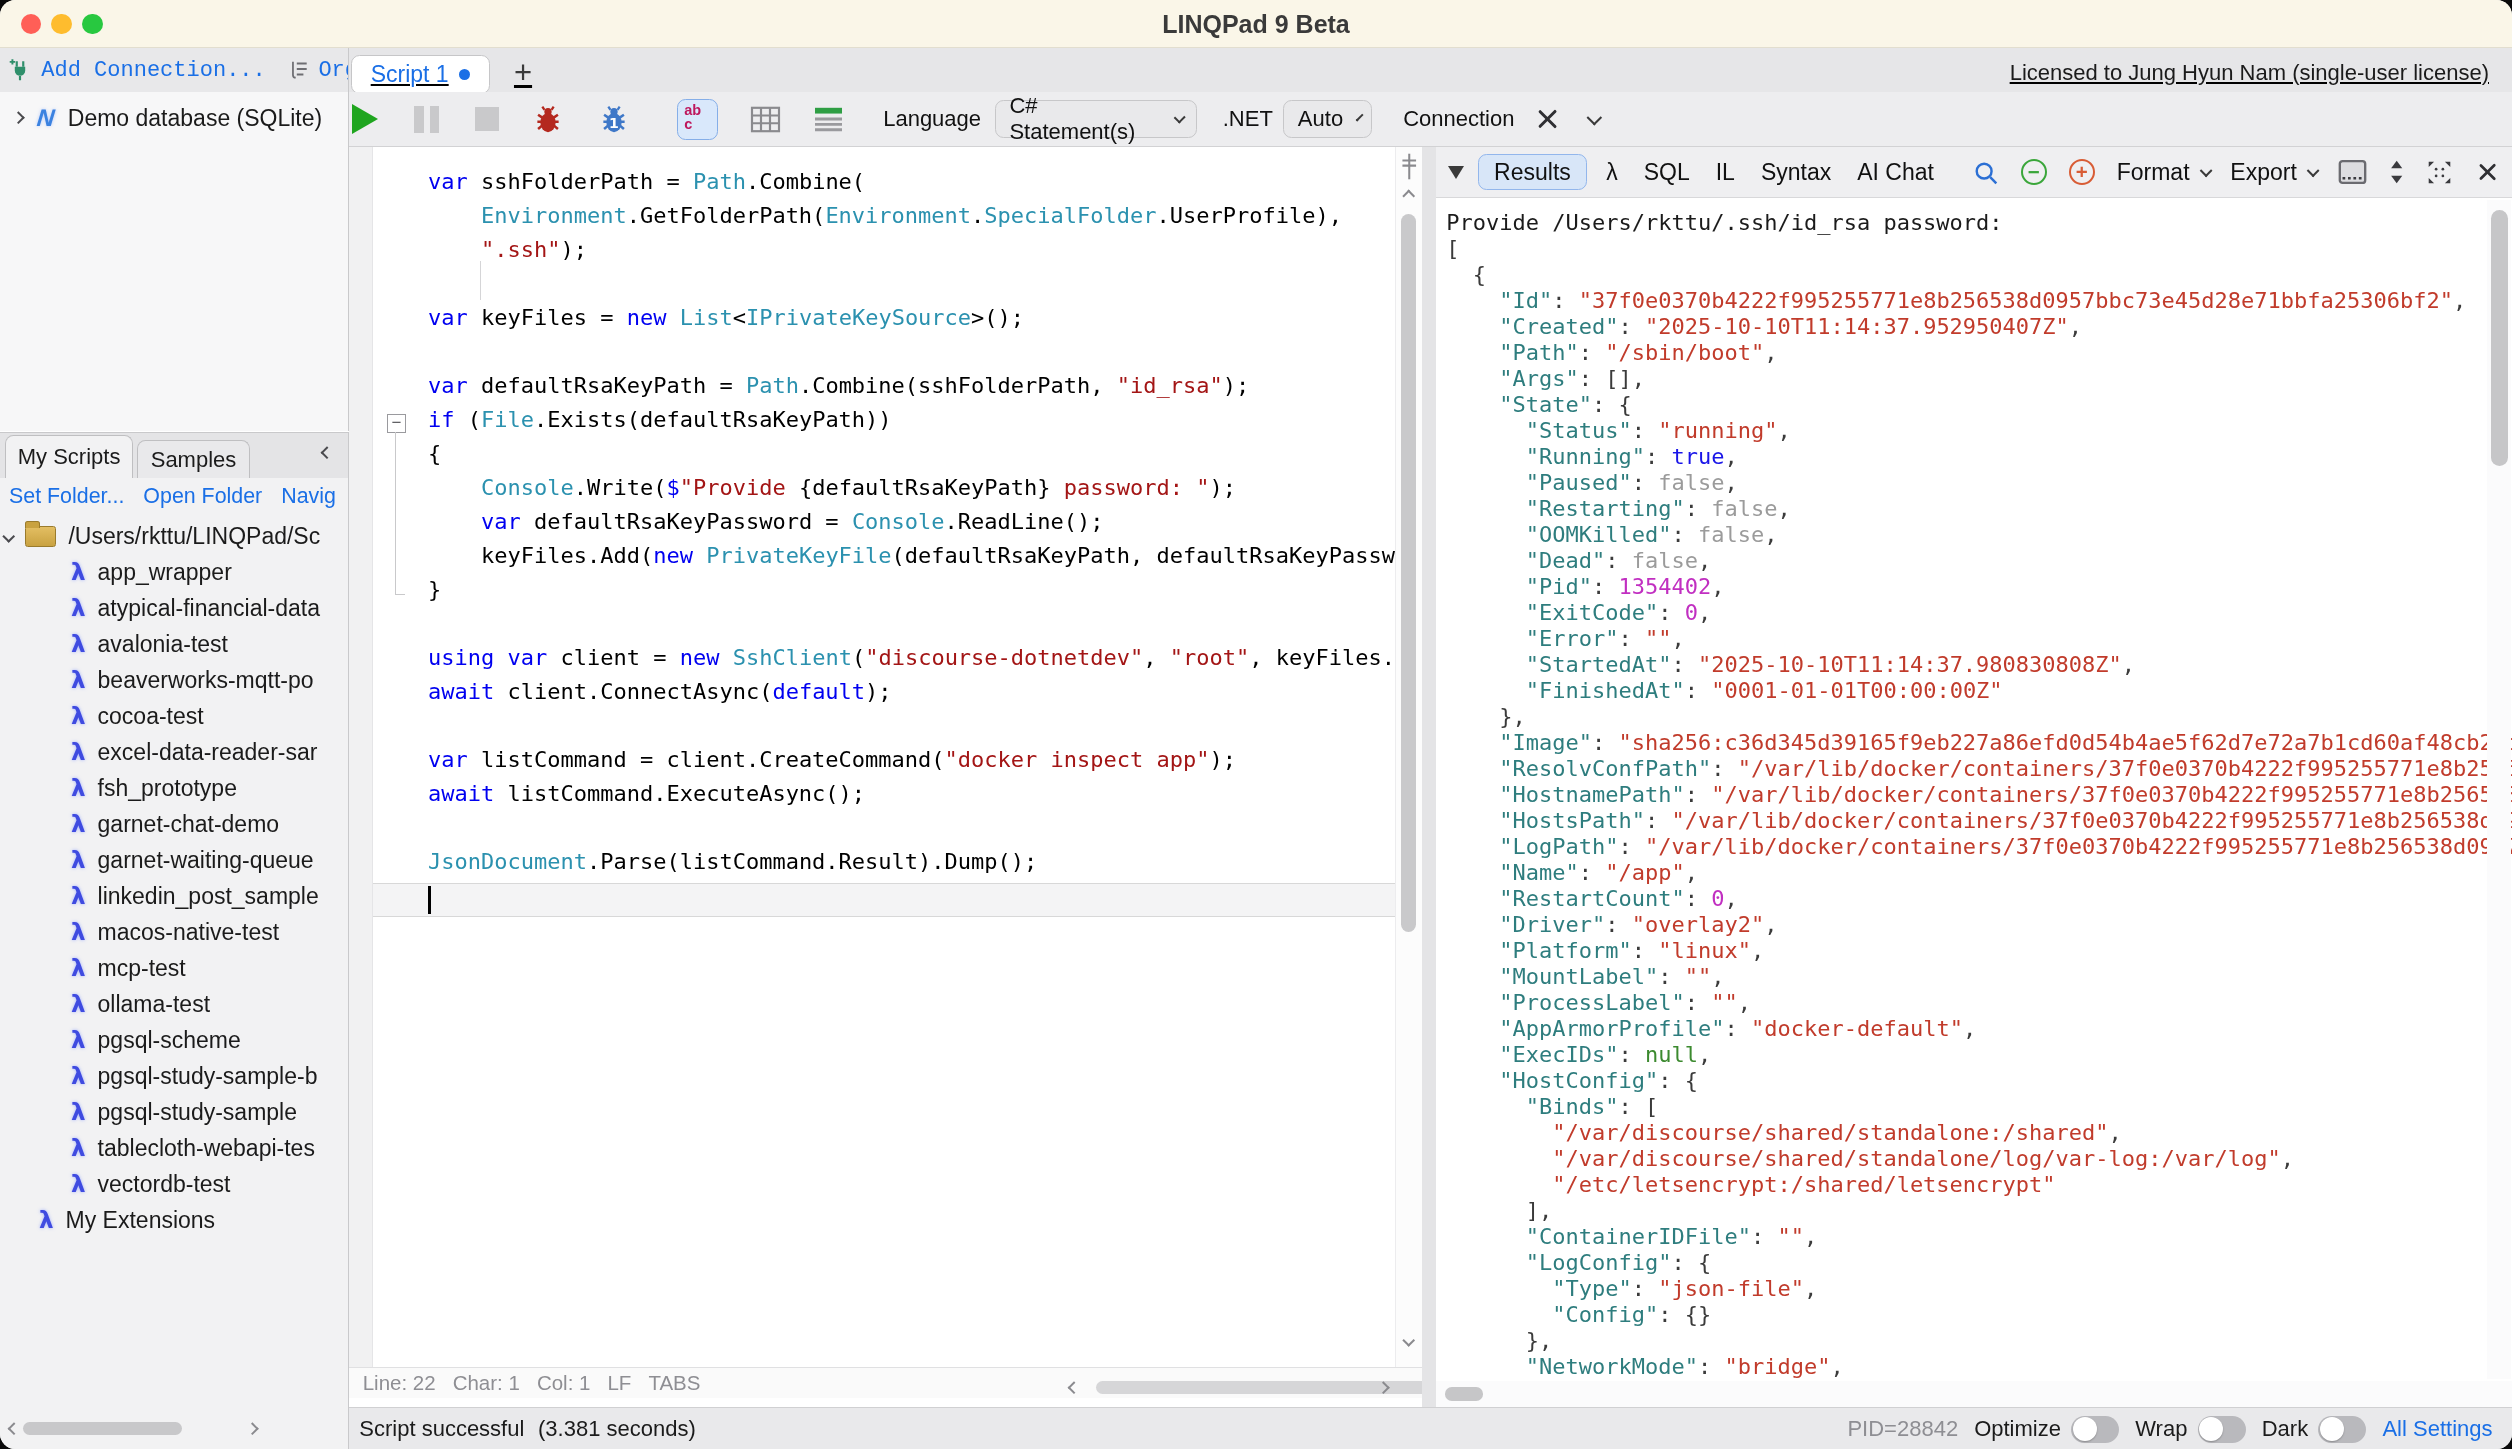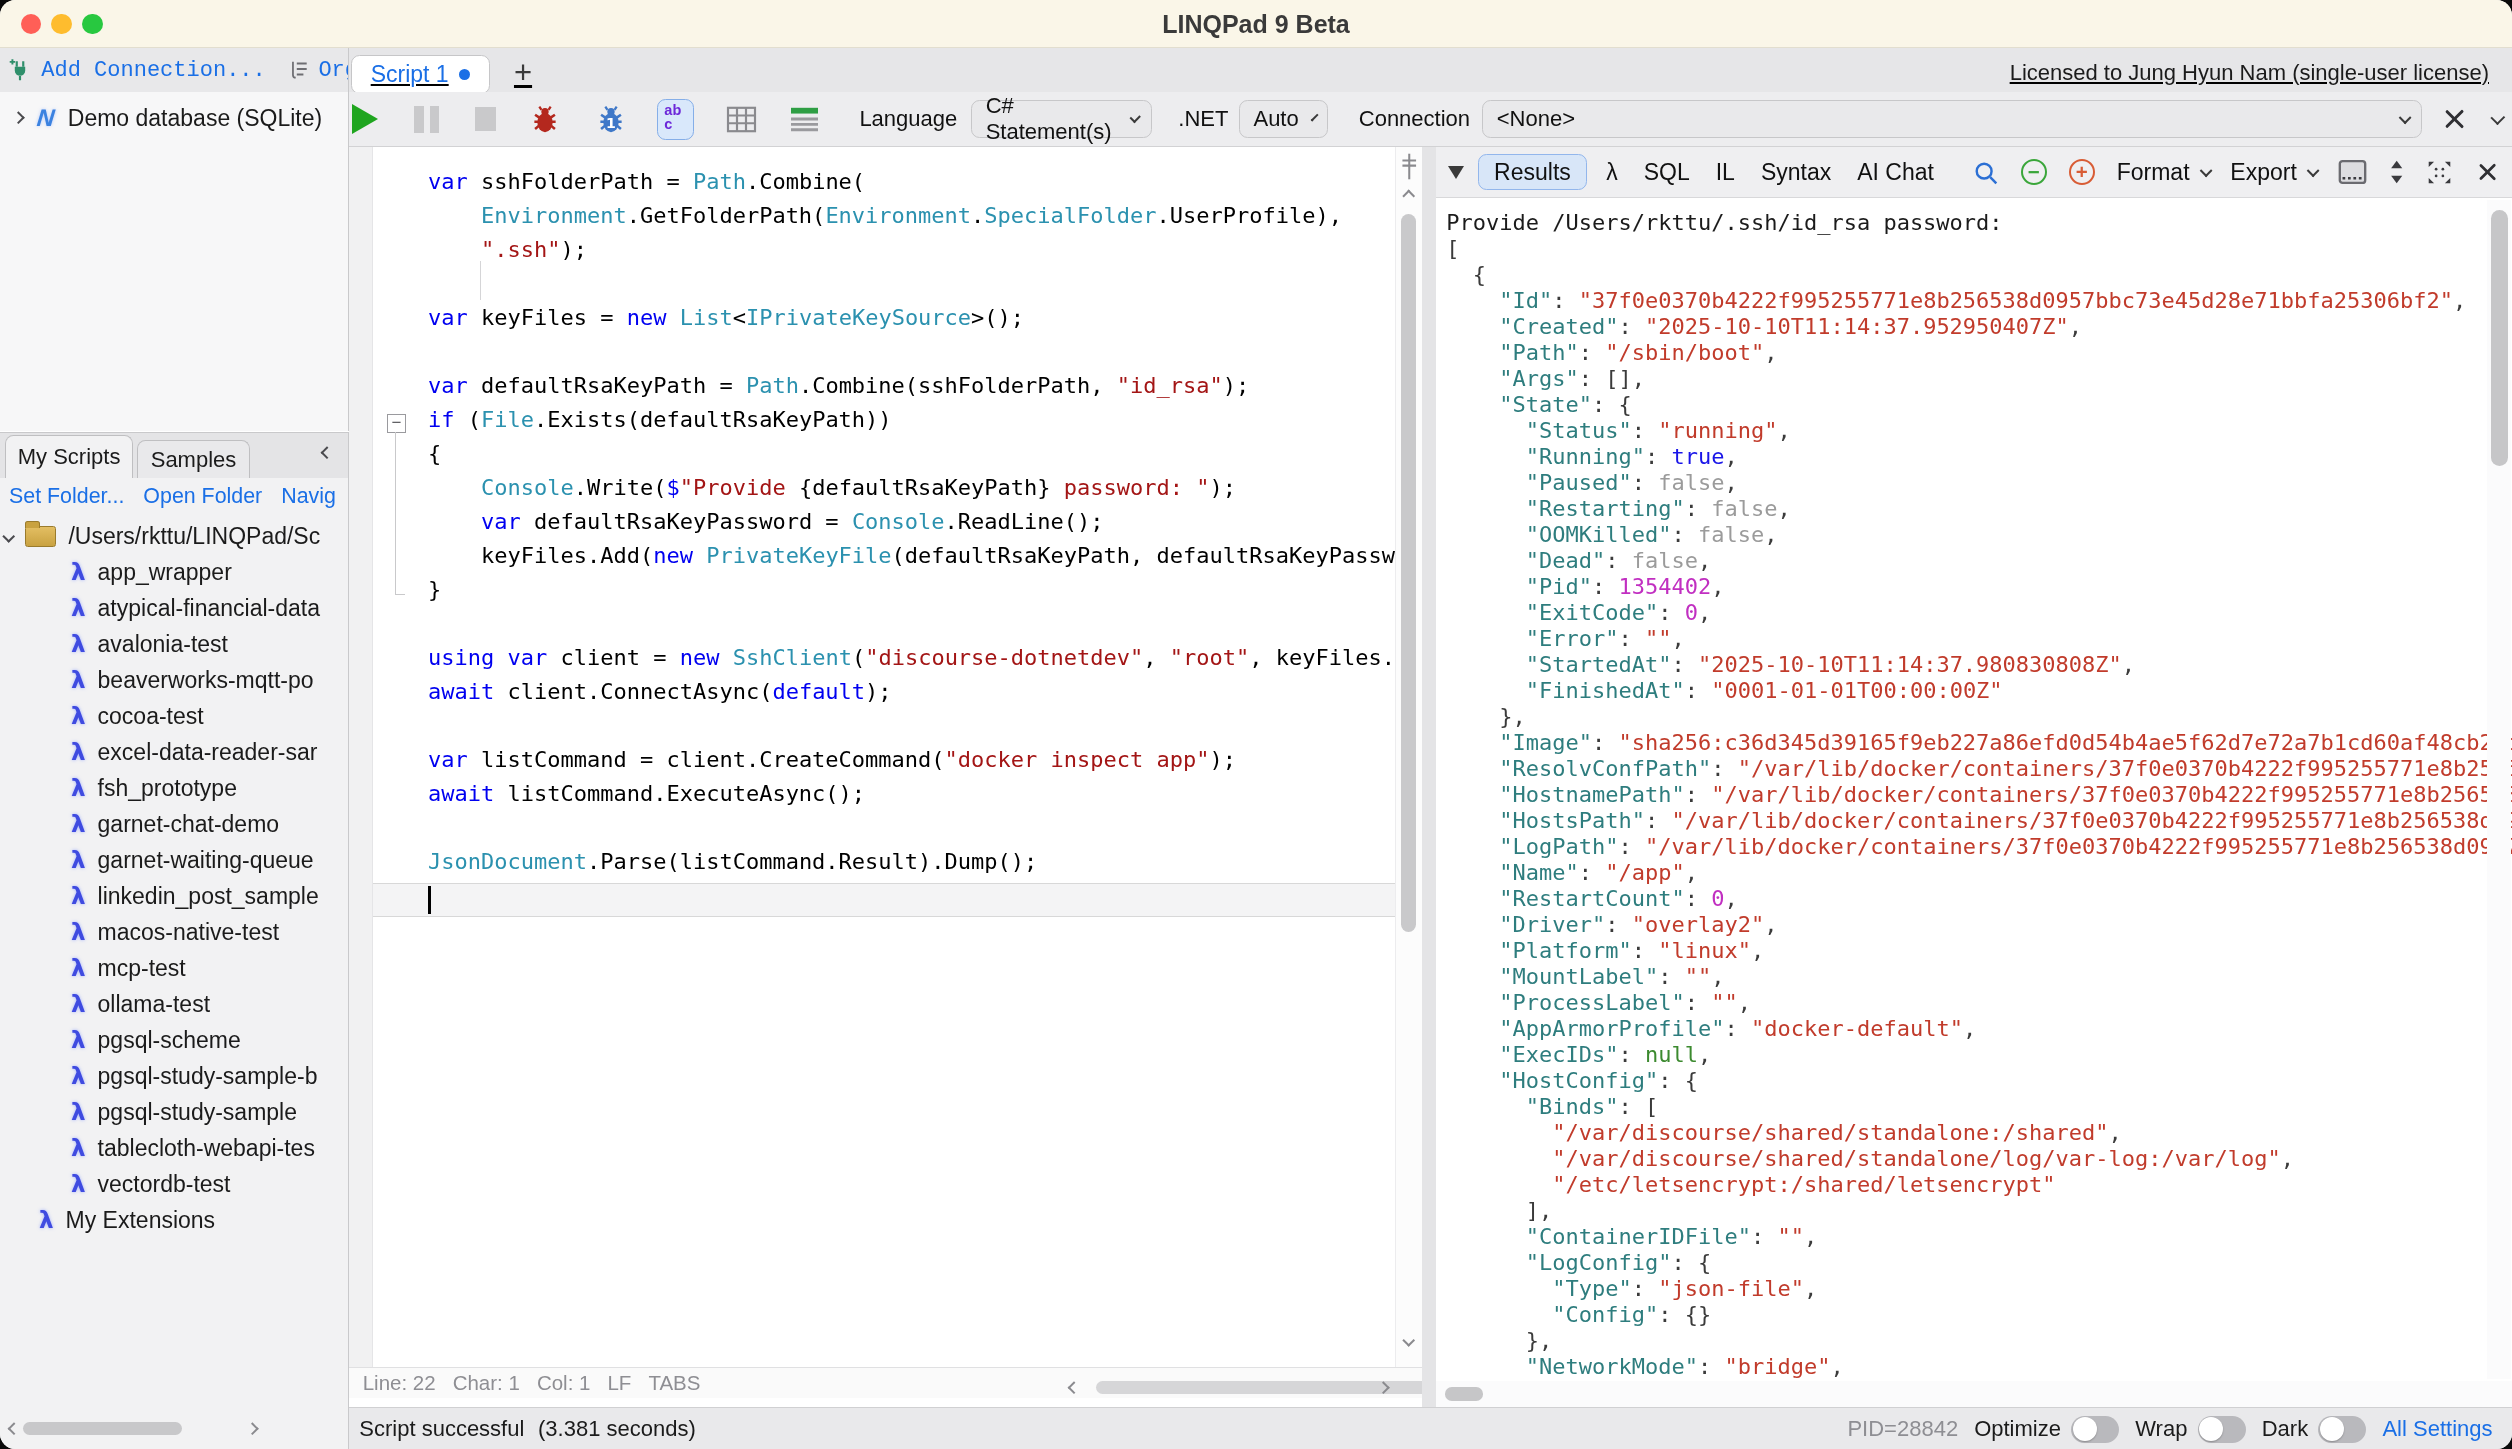--- a/index.html
+++ b/index.html
@@ -25,21 +25,21 @@
   #newtab { margin-left:24px; font-size:31px; color:#3a3a3a; font-weight:300; line-height:39px; }
   #license { margin-left:auto; margin-right:24px; font-size:22px; color:#1b1b1b; }
 
   
   #toolbar { position:absolute; left:349px; top:92px; width:2164px; height:55px; background:#EDEDEF; border-bottom:0.9px solid #D2D2D4; display:flex; align-items:center; }
   .play { width:0; height:0; border-left:26px solid #1FA51F; border-top:15.4px solid transparent; border-bottom:15.4px solid transparent; margin-left:3.4px; }
   .pause { display:flex; gap:6px; margin-left:36px; }
   .pause div { width:9.4px; height:27px; background:#C9C9CB; }
   .stopsq { width:24px; height:24px; background:#C9C9CB; margin-left:36px; }
   .tbicon { margin-left:32px; display:flex; align-items:center; justify-content:center; }
-  #abc-btn { margin-left:29px; width:41px; height:41px; background:#D9E8FB; border:1.7px solid #85AEE8; border-radius:8.5px; color:#6d28d9; font-size:14.5px; font-weight:bold; line-height:1.0; padding-left:6px; padding-top:3.4px; }
+  #abc-btn { margin-left:46px; width:41px; height:41px; background:#D9E8FB; border:1.7px solid #85AEE8; border-radius:8.5px; color:#be185d; font-size:14.5px; font-weight:bold; line-height:1.0; padding-left:6px; padding-top:3.4px; }
   .tb-label { font-size:22px; color:#111; }
   #lang-label { margin-left:39px; }
   .combo { height:38px; background:#E9E9EB; border:1.3px solid #C7C7C9; border-radius:8.5px; display:flex; align-items:center; font-size:22px; color:#111; padding:0 13.7px; gap:13.7px; }
   #lang-combo { margin-left:13.7px; width:202px; justify-content:space-between; }
   #dotnet-label { margin-left:26px; }
   #dotnet-combo { margin-left:10.3px; width:89px; }
   #conn-label { margin-left:31px; }
   #conn-combo { margin-left:12px; width:1063px; justify-content:space-between; }
   .chev { display:inline-block; width:11px; height:11px; border-right:2.6px solid #3a3a3a; border-bottom:2.6px solid #3a3a3a; }
   .chev.down { transform:rotate(45deg) translateY(-2.6px); }
@@ -228,24 +228,20 @@
     <div class="combo" id="lang-combo">
       <span>C# Statement(s)</span>
       <span class="chev down tiny"></span>
     </div>
     <span class="tb-label" id="dotnet-label">.NET</span>
     <div class="combo" id="dotnet-combo">
       <span>Auto</span>
       <span class="chev down tiny"></span>
     </div>
     <span class="tb-label" id="conn-label">Connection</span>
-    <div class="combo" id="conn-combo">
-      <span>&lt;None&gt;</span>
-      <span class="chev down tiny"></span>
-    </div>
     <div class="xbtn" id="tb-close"></div>
     <span class="chev down" id="tb-chev"></span>
   </div>
 
   <div id="conn-tree">
     <div id="db-row">
       <span class="chev-sm right"></span>
       <span class="nicon">N</span>
       <span>Demo database (SQLite)</span>
     </div>

